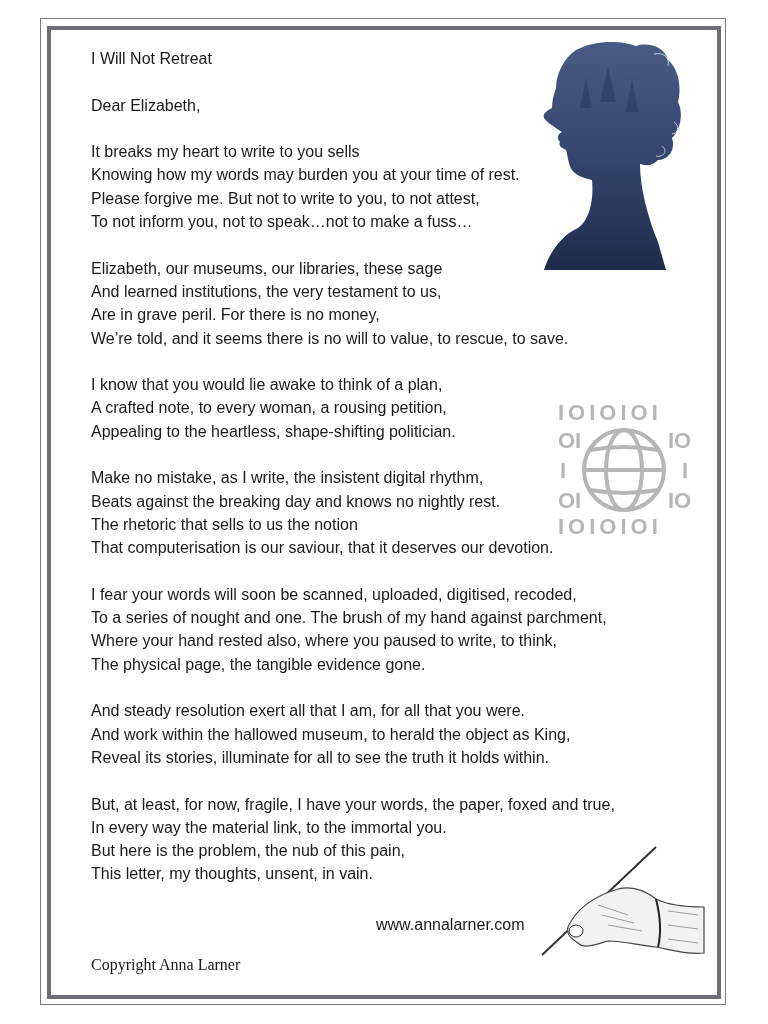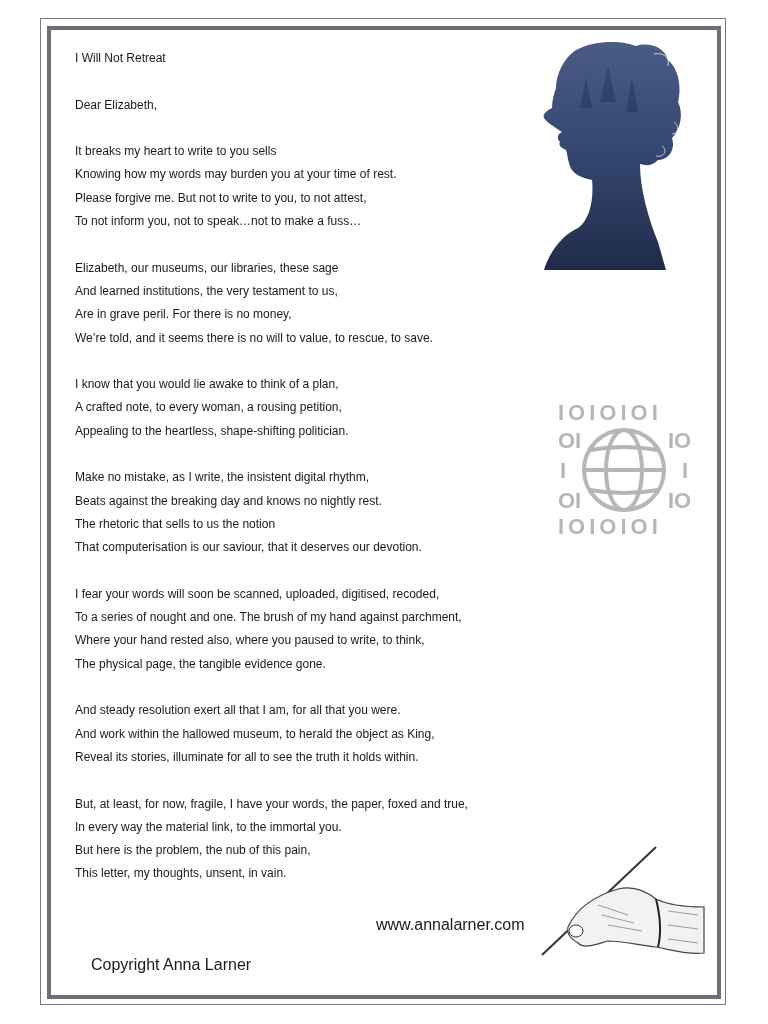--- a/index.html
+++ b/index.html
@@ -2,25 +2,25 @@
 <html><head>
   <meta charset="utf-8">
   <style>
     html, body { margin: 0; padding: 0; background: #ffffff; }
     body { width: 768px; height: 1024px; position: relative; overflow: hidden;
            font-family: "Liberation Sans", sans-serif; color: #1a1a1a; }
     .outer-frame { position: absolute; left: 40px; top: 18px; width: 686px; height: 987px;
                    border: 1px solid #7a7a7f; box-sizing: border-box; }
     .inner-frame { position: absolute; left: 47px; top: 26px; width: 674px; height: 973px;
                    border: 4px solid #6e6e76; box-sizing: border-box; background: #fff; }
-    .text-block { position: absolute; left: 75px; top: 47px; font-size: 12px; line-height: 23.3px;
+    .text-block { position: absolute; left: 91px; top: 47px; font-size: 16px; line-height: 23.3px;
                   white-space: nowrap; }
     .line { display: block; height: 23.3px; }
     .gap { display: block; height: 23.3px; }
-    .footer-left { position: absolute; left: 91px; top: 956px; font-size: 16px; }
+    .footer-left { position: absolute; left: 91px; top: 956px; font-size: 16px; font-family: Liberation Serif, serif; }
     .footer-right { position: absolute; left: 376px; top: 916px; font-size: 16px; }
     .silhouette { position: absolute; left: 536px; top: 38px; width: 150px; height: 232px; }
     .binary-globe { position: absolute; left: 556px; top: 400px; width: 136px; height: 138px; }
     .pen-hand { position: absolute; left: 538px; top: 845px; width: 170px; height: 115px; }
   </style>
 </head>
 <body>
 
 <div class="outer-frame"></div>
 <div class="inner-frame"></div>

